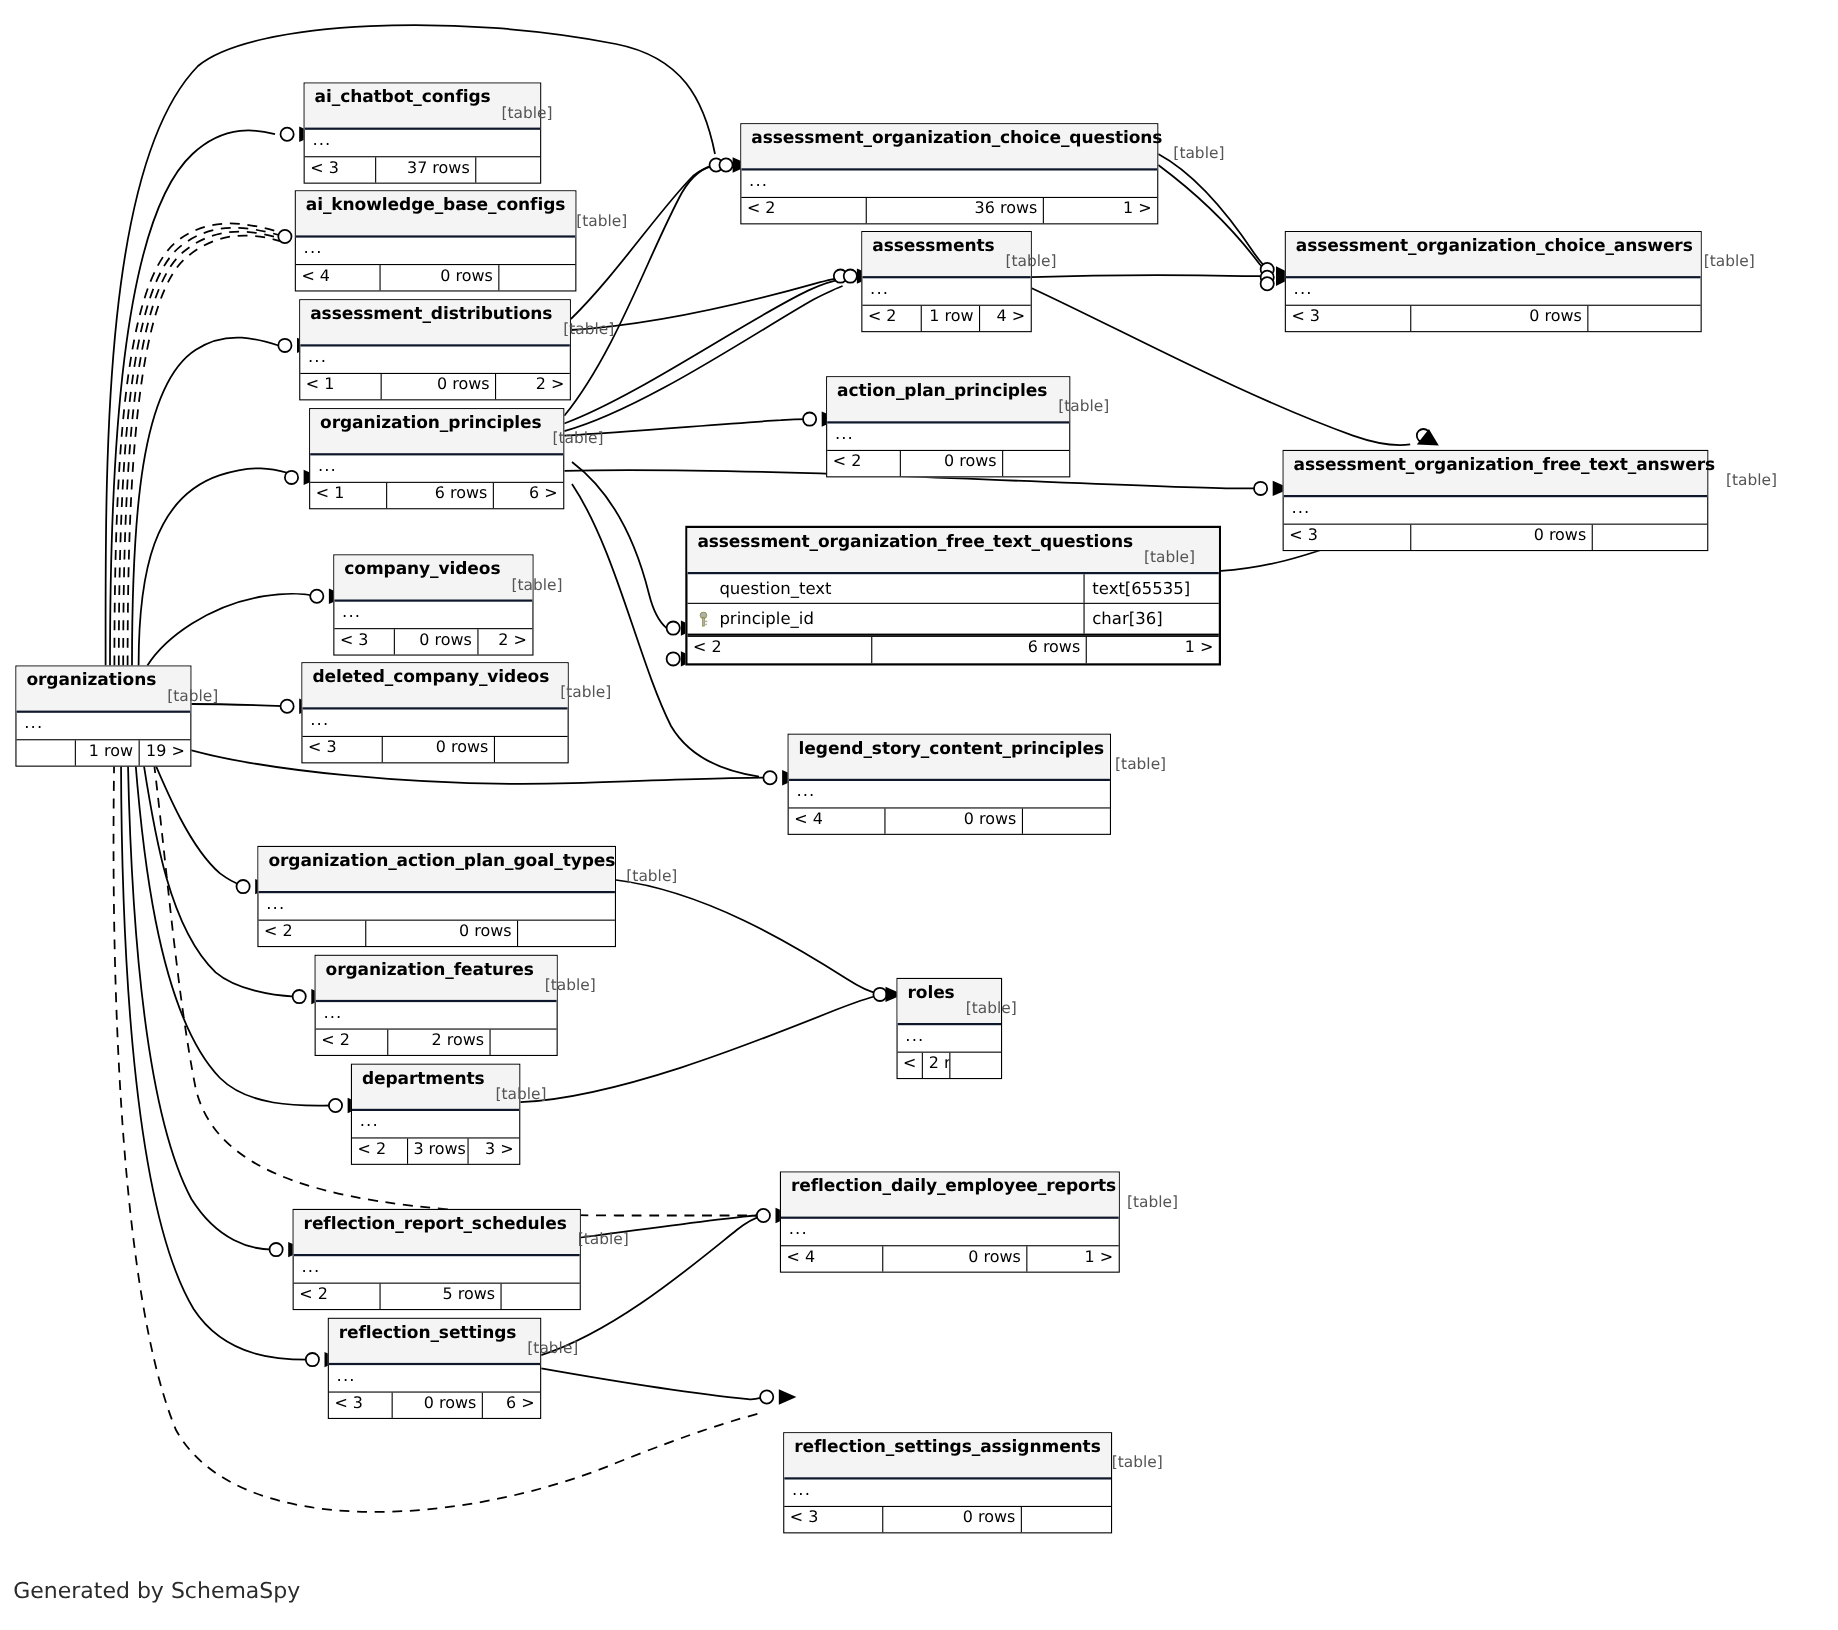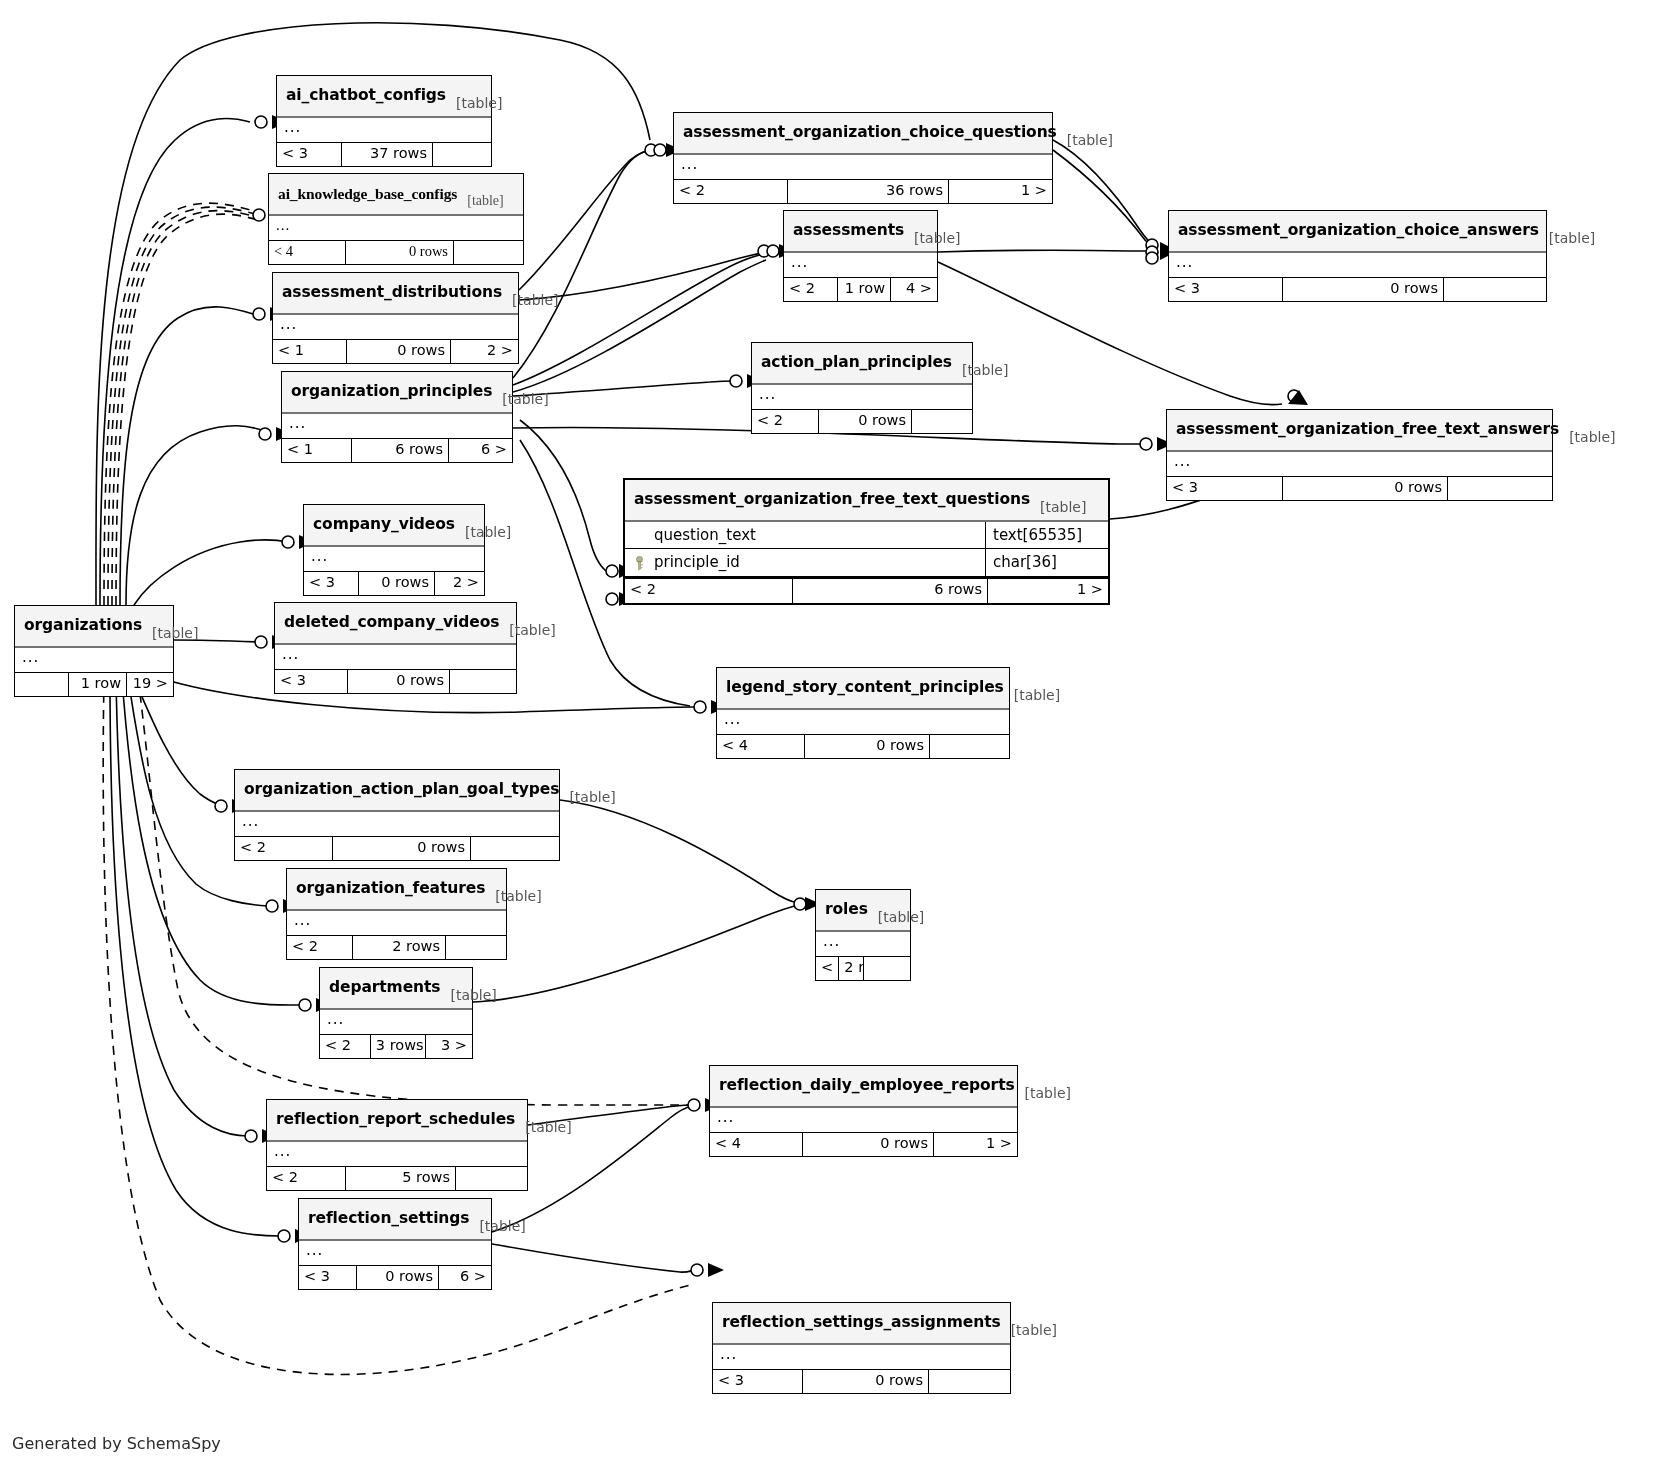--- a/index.html
+++ b/index.html
@@ -44,25 +44,25 @@
     background: #ffffff;
     font-size: 15px;
     line-height: 1;
     color: #000;
   }
   .tbl.detail {
     border: 2px solid #000;
   }
   .tbl .thead {
     background: #f4f4f4;
-    border-bottom: 2px solid #737373;
+    border-bottom: 2px solid #0f172a;
     padding: 5px 9px 6px 9px;
     white-space: nowrap;
     display: flex;
-    align-items: center;
+    align-items: flex-start;
     box-sizing: border-box;
   }
   .tbl .tname {
     font-weight: bold;
     font-size: 15.5px;
     letter-spacing: -0.1px;
   }
   .tbl .tkind {
     font-weight: normal;
     color: #555;
@@ -149,21 +149,21 @@
     height: 25px;
     font-size: 14.5px;
     border-top: 1px solid #000;
   }
 
   
   #credit {
     position: absolute;
     left: 12px;
     top: 1434px;
-    font-size: 16px;
+    font-size: 20px;
     color: #2b2b2b;
   }
 </style>
 </head>
 <body>
 
 <div id="canvas">
 
   <svg id="edges" viewBox="0 0 1671 1482" width="1671" height="1482" xmlns="http://www.w3.org/2000/svg">
     <defs>
@@ -340,21 +340,21 @@
           </div>
           <div class="tbody">
             <div class="ellip">...</div>
           </div>
           <div class="tfoot">
             <div class="f-left" style="width:65px">&lt; 3</div>
             <div class="f-mid">37 rows</div>
             <div class="f-right" style="width:58px"></div>
           </div>
         </div>
-        <div class="tbl" style="left: 268px; top: 173px; width: 256px; font-family: Liberation Serif, serif;">
+        <div class="tbl" style="left: 268px; top: 173px; width: 256px;">
           <div class="thead">
             <span class="tname">ai_knowledge_base_configs</span>
             <span class="tkind">[table]</span>
           </div>
           <div class="tbody">
             <div class="ellip">...</div>
           </div>
           <div class="tfoot">
             <div class="f-left" style="width:77px">&lt; 4</div>
             <div class="f-mid">0 rows</div>

